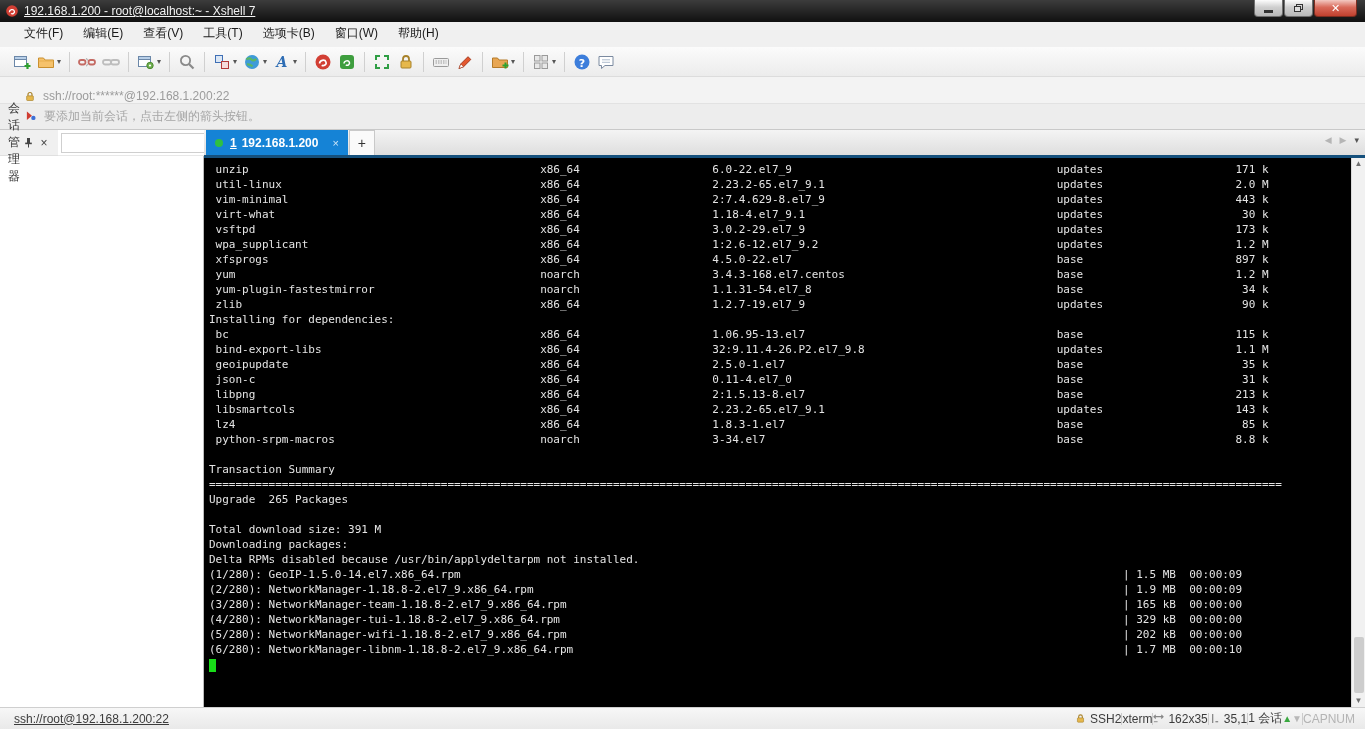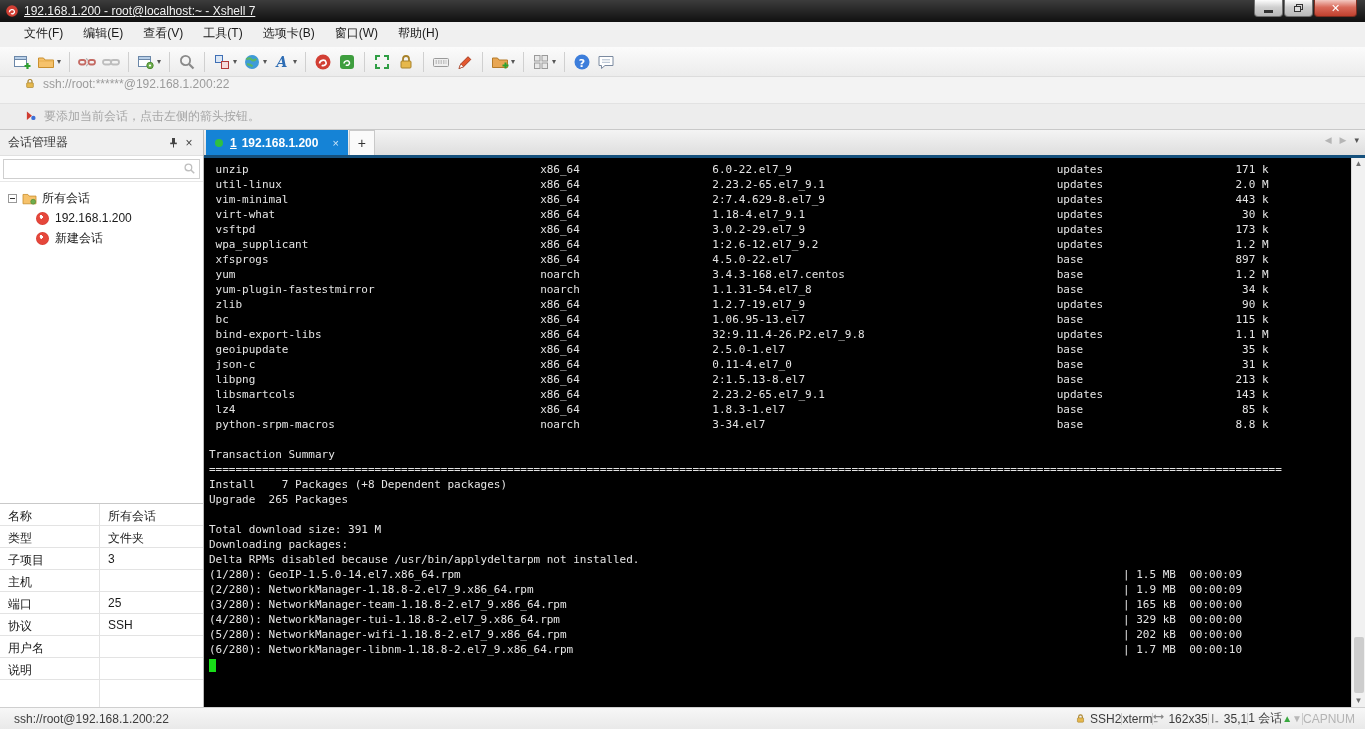--- a/index.html
+++ b/index.html
@@ -26,34 +26,34 @@
   .menu-item { padding:3px 10px; color:#1a1a1a; cursor:default; }
 
   
   .toolbar { height:30px; background:linear-gradient(#fbfbfb,#ececec); display:flex; align-items:center; padding-left:10px; border-bottom:1px solid #dcdcdc; flex:0 0 auto; }
   .tb-btn { width:24px; height:24px; display:flex; align-items:center; justify-content:center; border-radius:2px; }
   .tb-btn svg { width:18px; height:18px; }
   .tb-dd { font-size:8px; color:#555; margin:0 3px 0 -1px; }
   .tb-sep { width:1px; height:20px; background:#d0d0d0; margin:0 5px; }
 
   
-  .addressbar { height:27px; background:#f3f3f3; display:flex; align-items:flex-start; padding-left:24px; border-bottom:1px solid #e2e2e2; flex:0 0 auto; }
+  .addressbar { height:27px; background:#f3f3f3; display:flex; align-items:flex-end; padding-left:24px; border-bottom:1px solid #e2e2e2; flex:0 0 auto; }
   .addressbar svg { width:12px; height:13px; margin-right:7px; }
   .address-text { color:#9b9b9b; font-size:12px; }
 
   
   .infobar { height:26px; background:#ededed; display:flex; align-items:center; padding-left:24px; border-bottom:1px solid #c9c9c9; flex:0 0 auto; }
   .infobar svg { width:13px; height:13px; margin-right:7px; }
   .info-text { color:#a5a5a5; font-size:12px; }
 
   
   .main { flex:1 1 auto; display:flex; min-height:0; }
 
   
-  .sidebar { width:204px; flex:0 0 auto; background:#fff; border-right:1px solid #bcbcbc; display:flex; flex-direction:column; }
+  .sidebar { width:204px; flex:0 0 auto; background:#fff; border-right:1px solid #bcbcbc; display:flex; flex-direction:row; }
   .sb-header { height:26px; background:#f0f0f0; display:flex; align-items:center; padding:0 6px 0 8px; color:#333; border-bottom:1px solid #e0e0e0; }
   .sb-title { flex:1; }
   .sb-hbtn { width:16px; height:16px; display:flex; align-items:center; justify-content:center; color:#444; font-size:12px; }
   .sb-search { height:26px; display:flex; align-items:center; padding:2px 3px; background:#fff; border-bottom:1px solid #e8e8e8; }
   .sb-search-box { flex:1; height:20px; border:1px solid #cfcfcf; background:#fff; display:flex; align-items:center; }
   .sb-search-box input { flex:1; border:none; outline:none; height:16px; font-size:12px; padding-left:4px; background:transparent; }
   .sb-search-box svg { width:13px; height:13px; margin-right:3px; opacity:.55; }
   .sb-tree { flex:1 1 auto; padding-top:6px; overflow:hidden; }
   .tree-row { height:20px; display:flex; align-items:center; color:#1a1a1a; white-space:nowrap; }
   .tree-root { padding-left:8px; }
@@ -89,21 +89,21 @@
   .term-wrap { flex:1 1 auto; display:flex; min-height:0; background:#000; }
   .terminal { flex:1 1 auto; padding:4px 0 0 5px; overflow:hidden; font-family:"DejaVu Sans Mono","Liberation Mono",monospace; font-size:11px; line-height:15px; color:#e4e4e4; }
   .term-line { height:15px; white-space:pre; }
   .term-cursor { display:inline-block; width:7px; height:13px; background:#18dd18; vertical-align:middle; }
   .term-scrollbar { width:14px; flex:0 0 auto; background:#f1f1f1; border-left:1px solid #dadada; display:flex; flex-direction:column; align-items:center; justify-content:space-between; padding:2px 0; }
   .scroll-arrow { color:#6f6f6f; font-size:8px; line-height:8px; }
   .scroll-thumb { width:10px; height:56px; background:#cdcdcd; border-radius:2px; margin-top:auto; margin-bottom:4px; }
 
   
   .statusbar { height:22px; flex:0 0 auto; background:linear-gradient(#f7f7f7,#e9e9e9); border-top:1px solid #cfcfcf; display:flex; align-items:center; padding:0 10px 0 14px; color:#3c3c3c; }
-  .sb-left { flex:1; }
+  .sb-left { flex:1;text-decoration:underline; }
   .sb-right { display:flex; align-items:center; }
   .sb-item { display:flex; align-items:center; gap:4px; }
   .sb-divider { width:1px; height:12px; background:#cccccc; }
   .sb-dim { color:#b4b4b4; }
   .arrow-up { color:#39a83f; font-size:10px; }
   .arrow-down { color:#b8b8b8; font-size:10px; }
   .sb-item svg { width:11px; height:11px; }
 </style>
 </head>
 <body>
@@ -402,32 +402,32 @@
             <div class="term-line"> unzip                                            x86_64                    6.0-22.el7_9                                        updates                    171 k</div>
             <div class="term-line"> util-linux                                       x86_64                    2.23.2-65.el7_9.1                                   updates                    2.0 M</div>
             <div class="term-line"> vim-minimal                                      x86_64                    2:7.4.629-8.el7_9                                   updates                    443 k</div>
             <div class="term-line"> virt-what                                        x86_64                    1.18-4.el7_9.1                                      updates                     30 k</div>
             <div class="term-line"> vsftpd                                           x86_64                    3.0.2-29.el7_9                                      updates                    173 k</div>
             <div class="term-line"> wpa_supplicant                                   x86_64                    1:2.6-12.el7_9.2                                    updates                    1.2 M</div>
             <div class="term-line"> xfsprogs                                         x86_64                    4.5.0-22.el7                                        base                       897 k</div>
             <div class="term-line"> yum                                              noarch                    3.4.3-168.el7.centos                                base                       1.2 M</div>
             <div class="term-line"> yum-plugin-fastestmirror                         noarch                    1.1.31-54.el7_8                                     base                        34 k</div>
             <div class="term-line"> zlib                                             x86_64                    1.2.7-19.el7_9                                      updates                     90 k</div>
+            <div class="term-line">Installing for dependencies:</div>
             <div class="term-line"> bc                                               x86_64                    1.06.95-13.el7                                      base                       115 k</div>
             <div class="term-line"> bind-export-libs                                 x86_64                    32:9.11.4-26.P2.el7_9.8                             updates                    1.1 M</div>
             <div class="term-line"> geoipupdate                                      x86_64                    2.5.0-1.el7                                         base                        35 k</div>
             <div class="term-line"> json-c                                           x86_64                    0.11-4.el7_0                                        base                        31 k</div>
             <div class="term-line"> libpng                                           x86_64                    2:1.5.13-8.el7                                      base                       213 k</div>
             <div class="term-line"> libsmartcols                                     x86_64                    2.23.2-65.el7_9.1                                   updates                    143 k</div>
             <div class="term-line"> lz4                                              x86_64                    1.8.3-1.el7                                         base                        85 k</div>
             <div class="term-line"> python-srpm-macros                               noarch                    3-34.el7                                            base                       8.8 k</div>
             <div class="term-line"></div>
             <div class="term-line">Transaction Summary</div>
             <div class="term-line">==================================================================================================================================================================</div>
-            <div class="term-line">Install    7 Packages (+8 Dependent packages)</div>
             <div class="term-line">Upgrade  265 Packages</div>
             <div class="term-line"></div>
             <div class="term-line">Total download size: 391 M</div>
             <div class="term-line">Downloading packages:</div>
             <div class="term-line">Delta RPMs disabled because /usr/bin/applydeltarpm not installed.</div>
             <div class="term-line">(1/280): GeoIP-1.5.0-14.el7.x86_64.rpm                                                                                                    | 1.5 MB  00:00:09</div>
             <div class="term-line">(2/280): NetworkManager-1.18.8-2.el7_9.x86_64.rpm                                                                                         | 1.9 MB  00:00:09</div>
             <div class="term-line">(3/280): NetworkManager-team-1.18.8-2.el7_9.x86_64.rpm                                                                                    | 165 kB  00:00:00</div>
             <div class="term-line">(4/280): NetworkManager-tui-1.18.8-2.el7_9.x86_64.rpm                                                                                     | 329 kB  00:00:00</div>
             <div class="term-line">(5/280): NetworkManager-wifi-1.18.8-2.el7_9.x86_64.rpm                                                                                    | 202 kB  00:00:00</div>

